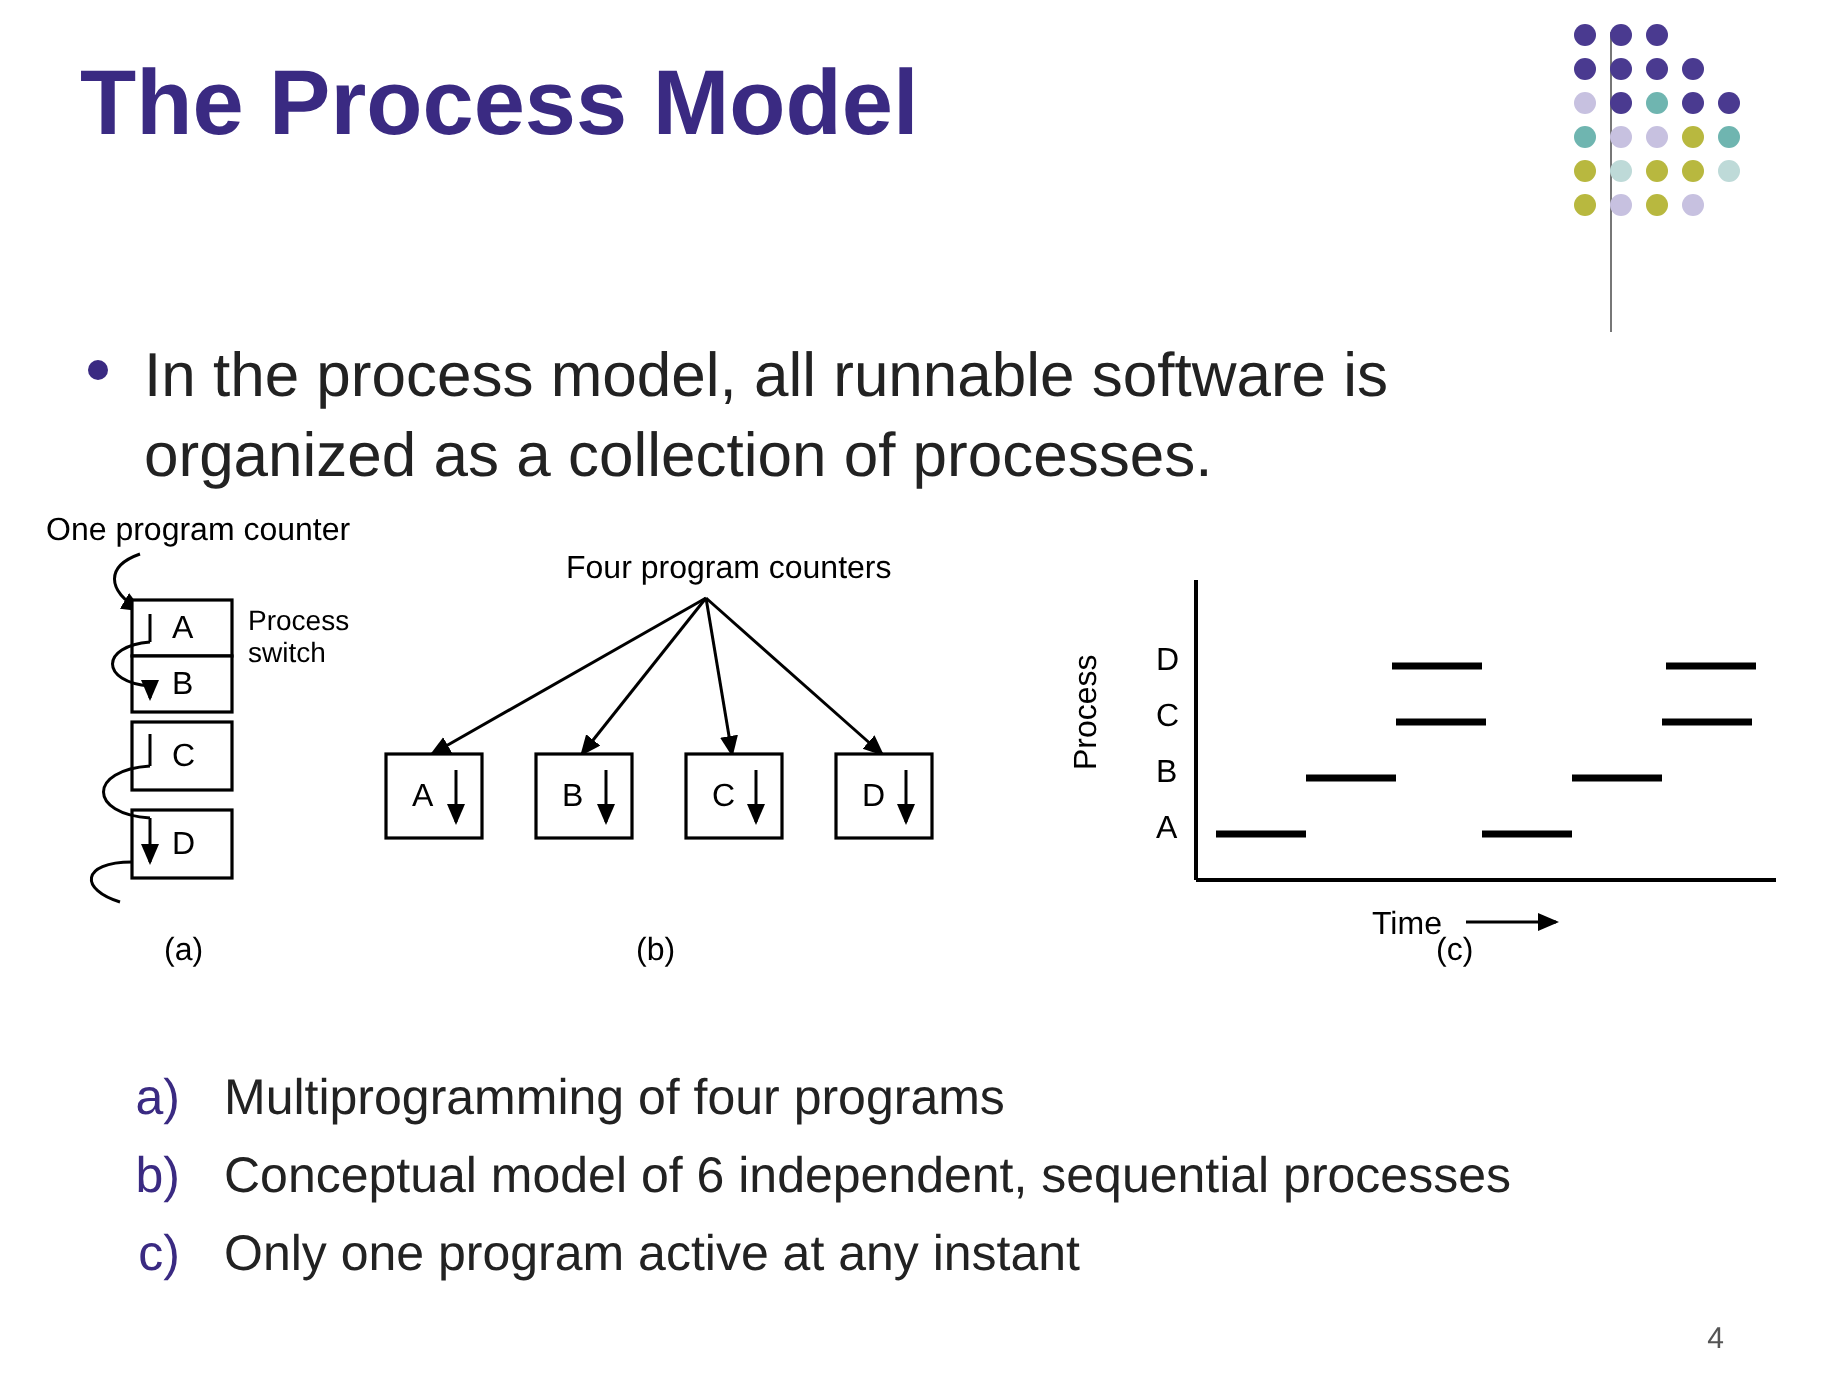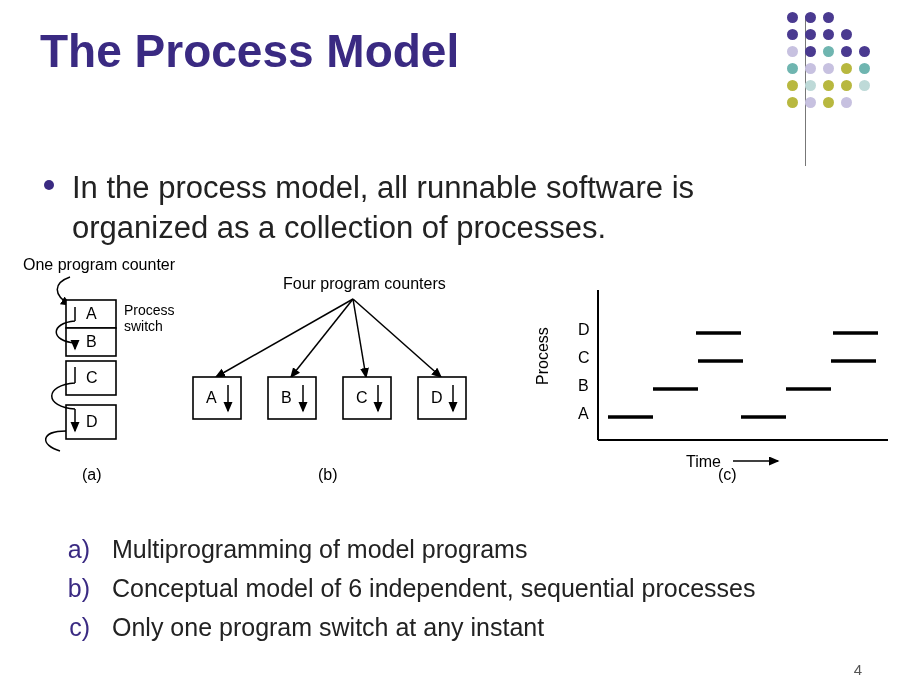--- a/index.html
+++ b/index.html
@@ -171,26 +171,26 @@
         <text class="lbl" x="668" y="212">Time</text>
         <line class="thin" x1="715" y1="206" x2="760" y2="206" marker-end="url(#ah)"></line>
       </g>
       <text class="lbl" x="700" y="225">(c)</text>
     </svg>
   </div>
 
   <div class="sub-list">
     <div class="row">
       <span class="lab">a)</span>
-      <span class="txt">Multiprogramming of model programs</span>
+      <span class="txt">Multiprogramming of four programs</span>
     </div>
     <div class="row">
       <span class="lab">b)</span>
       <span class="txt">Conceptual model of 6 independent, sequential processes</span>
     </div>
     <div class="row">
       <span class="lab">c)</span>
-      <span class="txt">Only one program switch at any instant</span>
+      <span class="txt">Only one program active at any instant</span>
     </div>
   </div>
 
   <div class="page-num">4</div>
 </div>
 
 </body></html>

